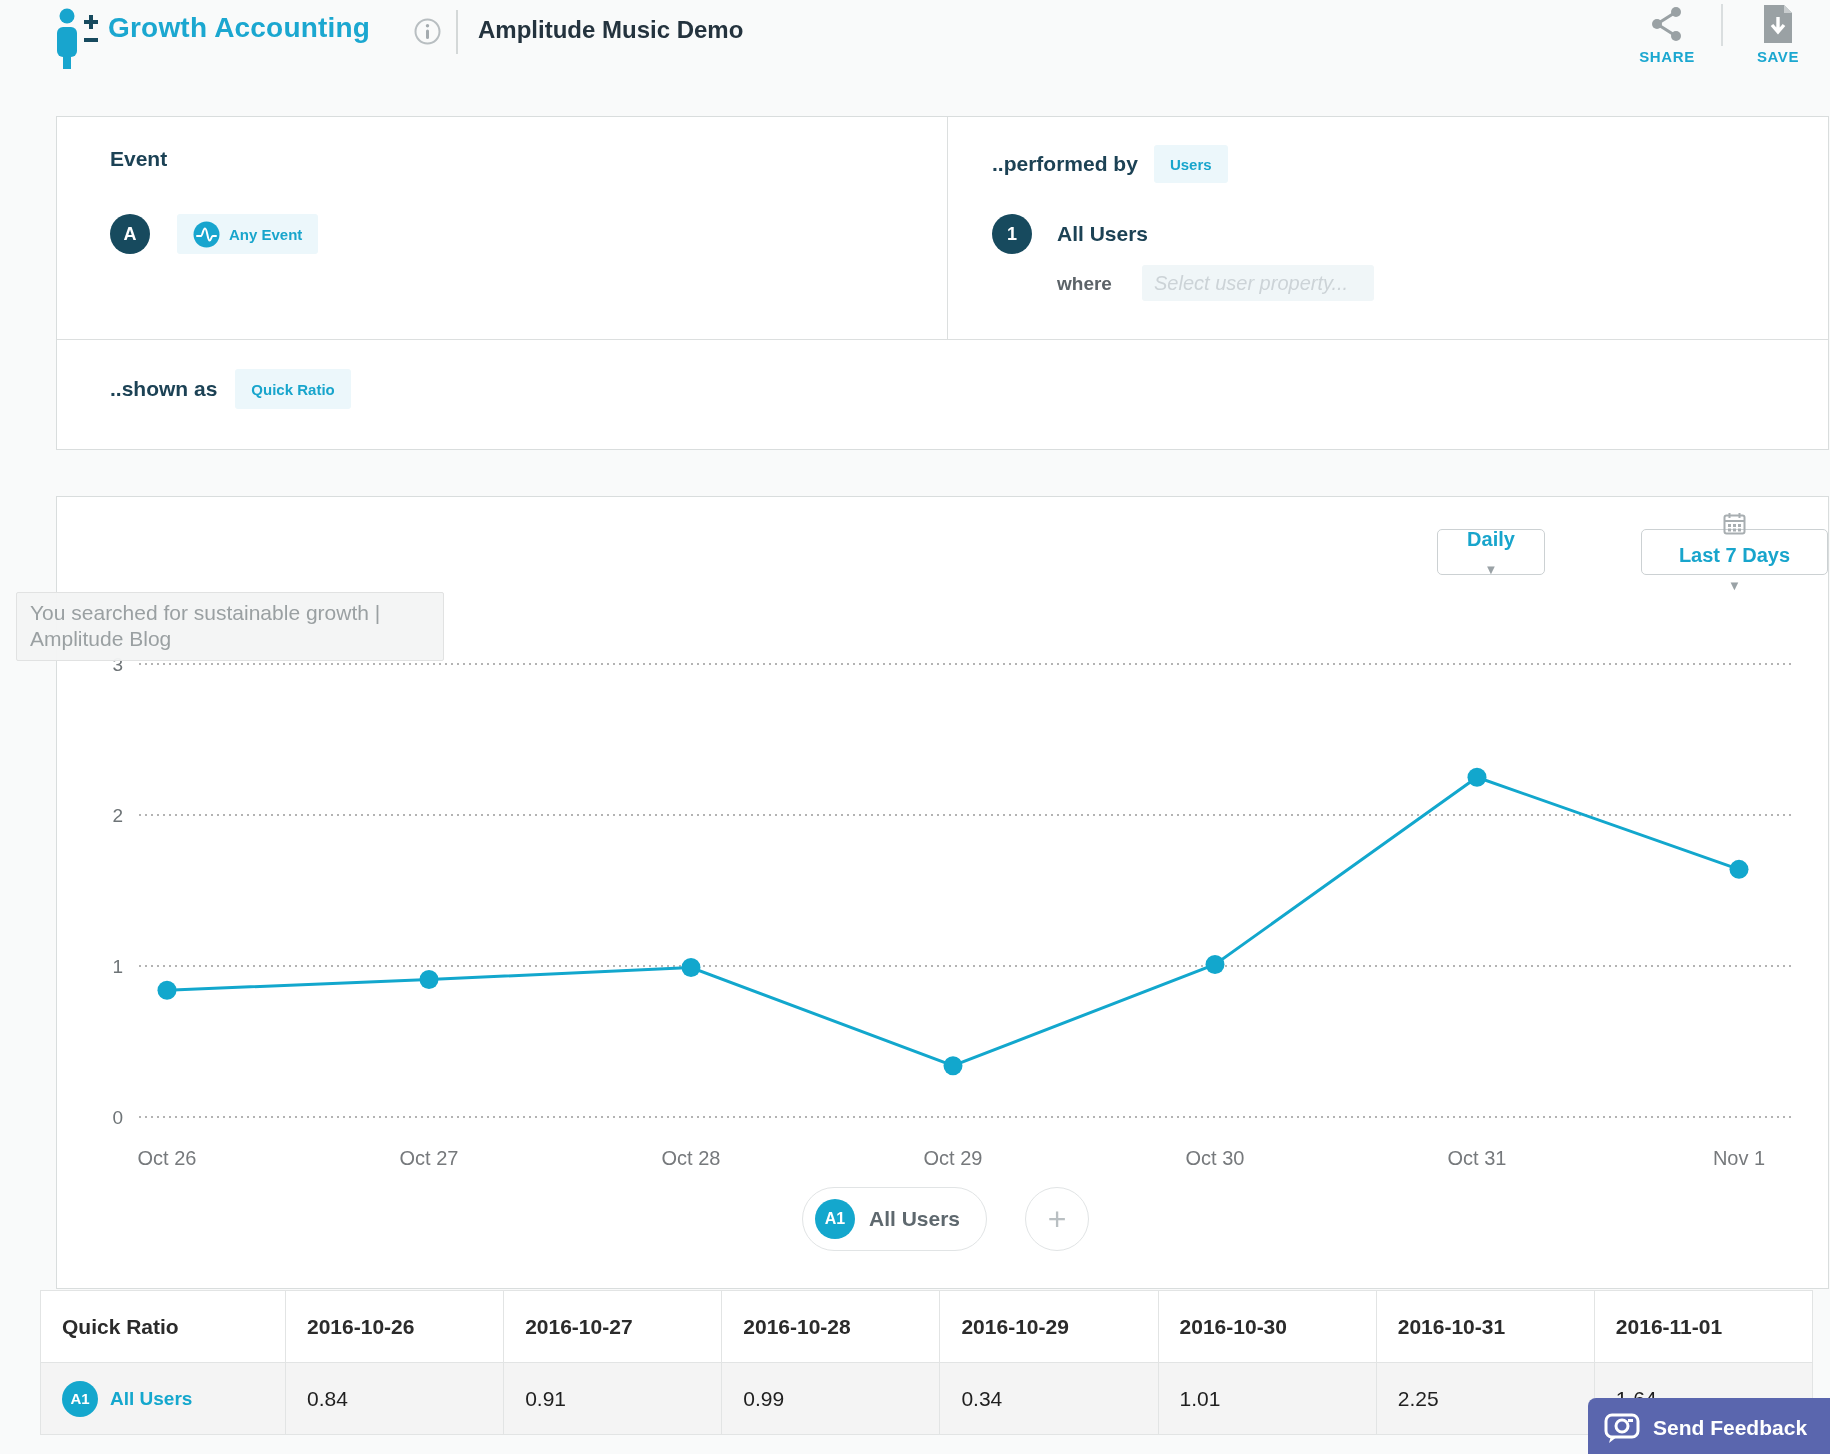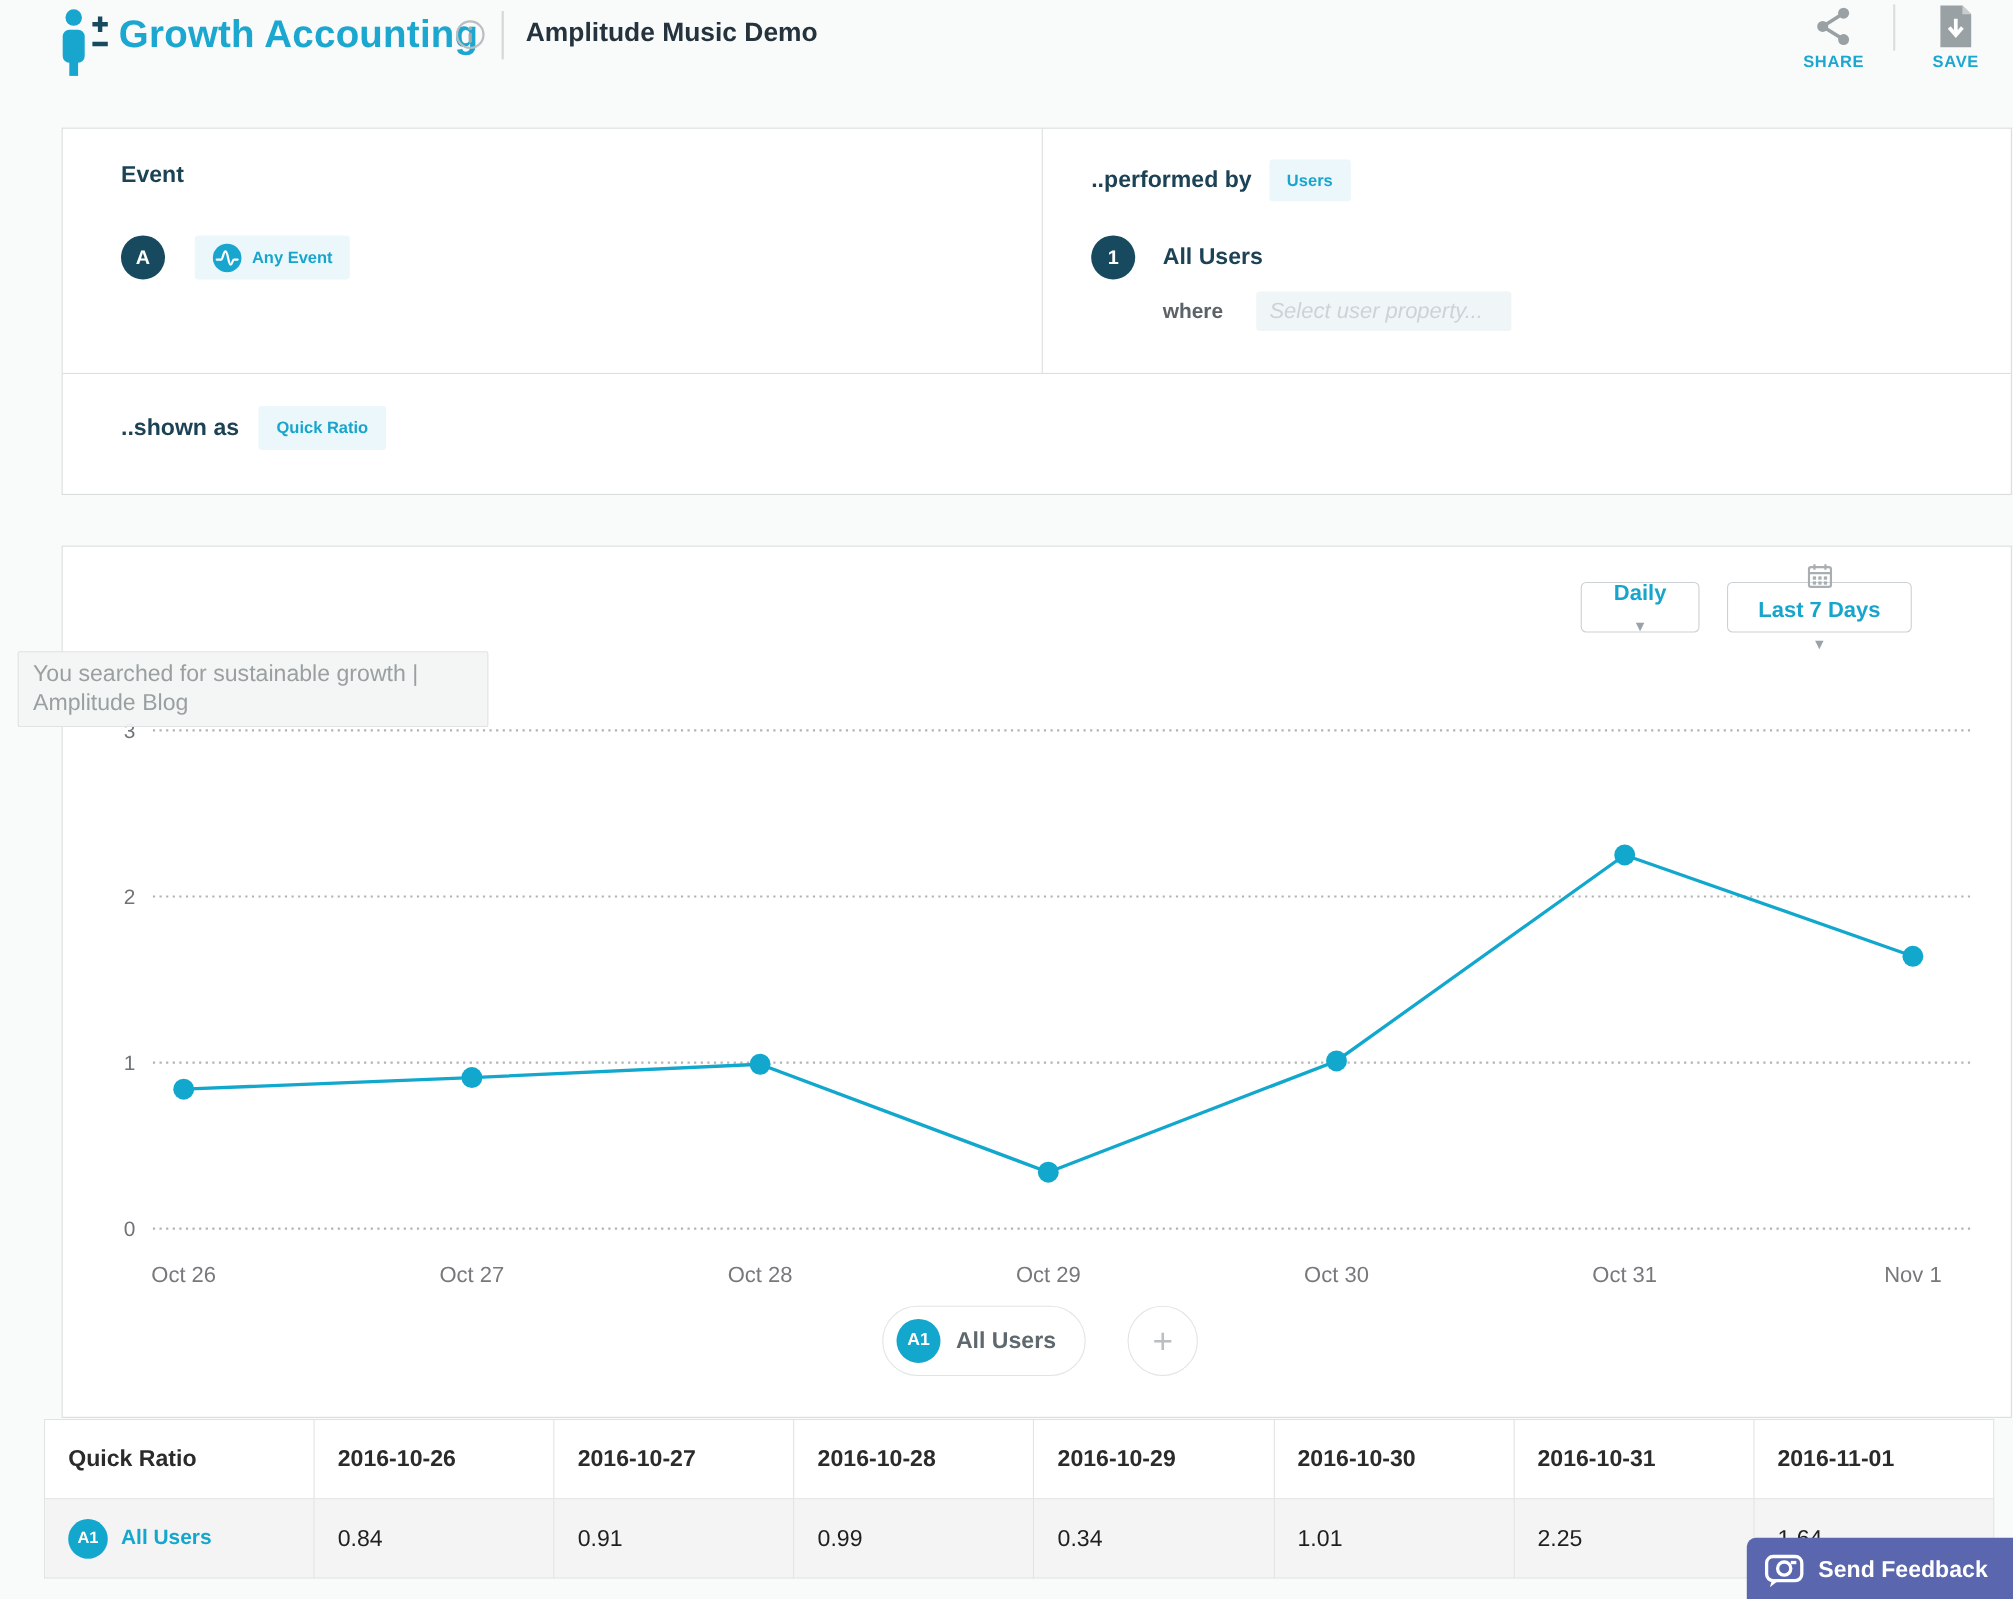--- a/index.html
+++ b/index.html
@@ -14,21 +14,21 @@
     position:absolute;
     background:#fff;
     border:1px solid #d9dddd;
     margin-left:16px;
   }
   
   .app-header { position:absolute; left:0; top:0; width:1830px; height:100px; }
   .logo-mark { position:absolute; left:52px; top:8px; }
   .page-title {
     position:absolute; left:108px; top:12px;
-    font-size:35px; font-weight:700; color:#1ba7d0; letter-spacing:0.2px;
+    font-size:28px; font-weight:700; color:#1ba7d0; letter-spacing:0.2px;
   }
   .info-icon { position:absolute; left:414px; top:18px; }
   .header-divider { position:absolute; left:456px; top:10px; width:2px; height:44px; background:#d4d8d8; }
   .project-title {
     position:absolute; left:478px; top:16px;
     font-size:24px; font-weight:700; color:#24333e;
   }
   .header-action { position:absolute; top:0; width:90px; text-align:center; cursor:pointer; }
   .header-action .icon-slot { height:48px; display:flex; align-items:center; justify-content:center; }
   .header-action .action-label { font-size:15px; font-weight:700; color:#1ba7d0; letter-spacing:0.6px; }
@@ -63,21 +63,21 @@
 
   
   #chart-card { left:40px; top:496px; width:1773px; height:793px; }
   .ctrl-btn {
     position:absolute; top:32px; height:46px;
     display:flex; align-items:center; justify-content:center; gap:9px;
     border:1px solid #ccd1d3; border-radius:5px; background:#fff;
     font-size:20px; font-weight:700; color:#18a5cc; cursor:pointer;flex-direction:column;
   }
   #interval-btn { left:1380px; width:108px; }
-  #range-btn { left:1513px; width:168px; }
+  #range-btn { left:1584px; width:187px; }
   .caret { font-size:13px; color:#9aa2a6; margin-top:2px; }
   .legend-pill {
     position:absolute; left:745px; top:690px;
     display:inline-flex; align-items:center; gap:14px;
     height:64px; padding:0 26px 0 12px;
     border:1px solid #e1e4e5; border-radius:32px; background:#fff;
     font-size:21px; font-weight:700; color:#5e686e; cursor:pointer;
   }
   .legend-badge, .row-badge {
     display:inline-flex; align-items:center; justify-content:center;

